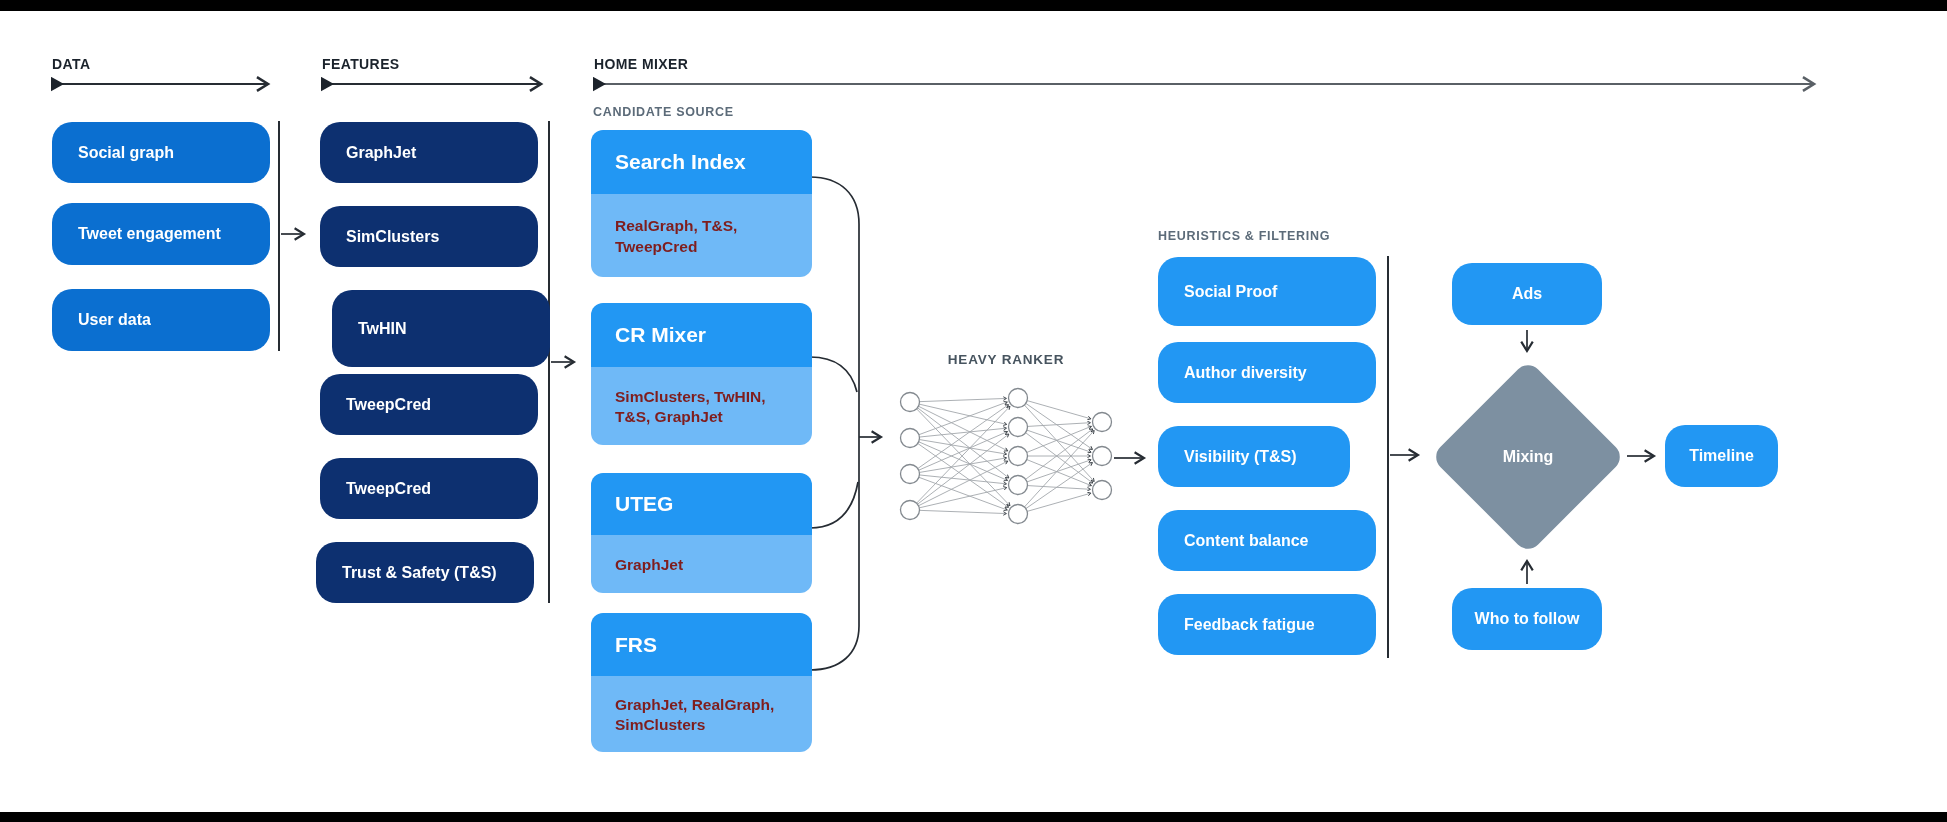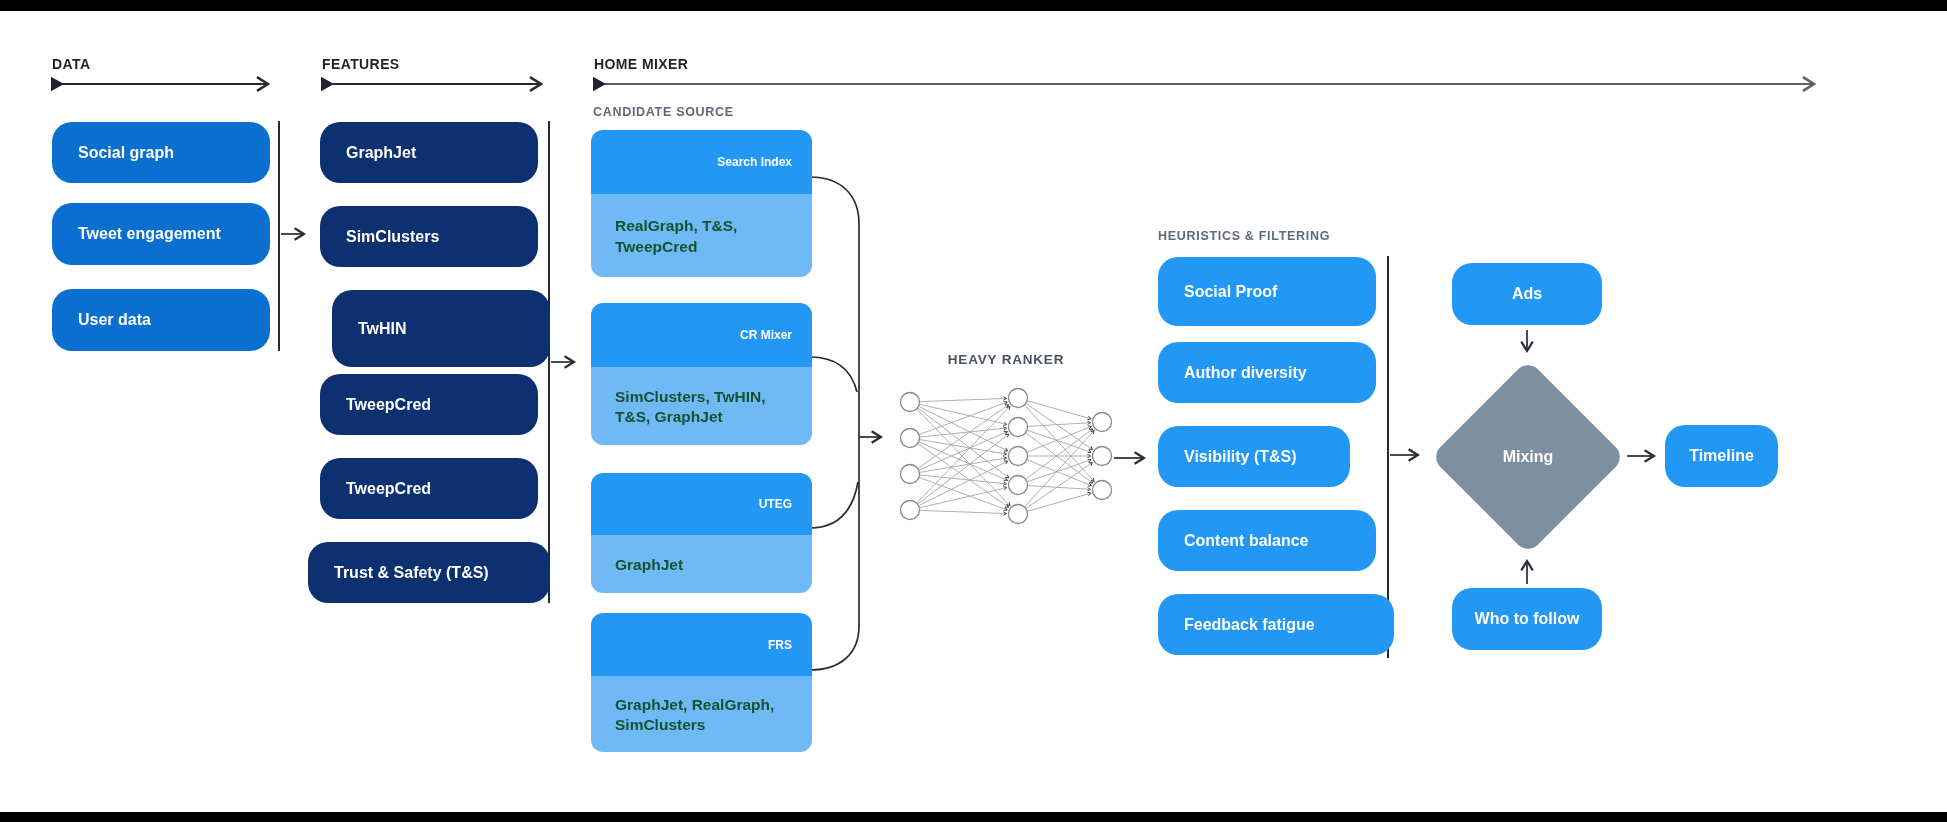--- a/index.html
+++ b/index.html
@@ -15,22 +15,22 @@
   .sub-label{position:absolute;font-size:12.5px;font-weight:600;letter-spacing:.7px;color:var(--label-gray,#5c6b79);white-space:nowrap;}
   .ranker-label{position:absolute;left:926px;top:352px;width:160px;text-align:center;font-size:13.5px;font-weight:600;letter-spacing:.8px;color:var(--ranker-label,#47545f);}
 
   .box{position:absolute;display:flex;align-items:center;border-radius:20px;color:#fff;font-size:16px;font-weight:600;padding:0 20px 0 26px;box-sizing:border-box;line-height:1.25;}
   .box.center{justify-content:center;padding:12px 8px;text-align:center;}
   .box.blue{background:var(--box-blue,#0b6fd0);}
   .box.navy{background:var(--box-navy,#0d3070);}
   .box.bright{background:var(--box-bright,#2297f3);}
 
   .cs-group{position:absolute;width:221px;border-radius:12px;overflow:hidden;}
-  .cs-head{display:flex;align-items:center;background:var(--box-bright,#2297f3);color:#fff;font-size:12px;font-weight:600;padding:0 20px 0 24px;box-sizing:border-box;justify-content:flex-end;}
-  .cs-sub{display:flex;align-items:center;background:var(--box-light,#6fb9f7);color:#14532d;font-size:15.5px;font-weight:600;padding:2px 22px 0 24px;box-sizing:border-box;line-height:1.3;}
+  .cs-head{display:flex;align-items:center;background:var(--box-bright,#2297f3);color:#fff;font-size:21px;font-weight:600;padding:0 14px 0 24px;box-sizing:border-box;}
+  .cs-sub{display:flex;align-items:center;background:var(--box-light,#6fb9f7);color:#7f1d1d;font-size:15.5px;font-weight:600;padding:2px 22px 0 24px;box-sizing:border-box;line-height:1.3;}
 
   .diamond{position:absolute;left:1459px;top:388px;width:138px;height:138px;background:var(--diamond-gray,#7d90a1);border-radius:14px;transform:rotate(45deg);}
   .diamond-label{position:absolute;left:1459px;top:388px;width:138px;height:138px;display:flex;align-items:center;justify-content:center;color:#fff;font-size:16px;font-weight:600;}
 
   .ln{fill:none;stroke:var(--line-dark,#262c33);stroke-width:1.7;}
   .ln.thick{stroke-width:2;}
   .ln.gray{stroke:var(--line-gray,#5a6066);}
   .nn-edge{stroke:#a3a7ac;stroke-width:.9;fill:none;}
   .nn-node{fill:#fff;stroke:#83898f;stroke-width:1.3;}
 </style>
@@ -157,21 +157,21 @@
     </div>
   <div class="box navy" style="left:332px;top:290px;width:218px;height:77px">
       <span>TwHIN</span>
     </div>
   <div class="box navy" style="left:320px;top:374px;width:218px;height:61px">
       <span>TweepCred</span>
     </div>
   <div class="box navy" style="left:320px;top:458px;width:218px;height:61px">
       <span>TweepCred</span>
     </div>
-  <div class="box navy" style="left:308px;top:542px;width:242px;height:61px">
+  <div class="box navy" style="left:316px;top:542px;width:218px;height:61px">
       <span>Trust &amp; Safety (T&amp;S)</span>
     </div>
 
   <div class="cs-group" style="left:591px;top:130px">
     <div class="cs-head" style="height:64px">
         <span>Search Index</span>
       </div>
     <div class="cs-sub" style="height:83px">
         <span>RealGraph, T&amp;S, TweepCred</span>
       </div>
@@ -206,21 +206,21 @@
     </div>
   <div class="box bright" style="left:1158px;top:342px;width:218px;height:61px">
       <span>Author diversity</span>
     </div>
   <div class="box bright" style="left:1158px;top:426px;width:192px;height:61px">
       <span>Visibility (T&amp;S)</span>
     </div>
   <div class="box bright" style="left:1158px;top:510px;width:218px;height:61px">
       <span>Content balance</span>
     </div>
-  <div class="box bright" style="left:1158px;top:594px;width:236px;height:61px">
+  <div class="box bright" style="left:1158px;top:594px;width:218px;height:61px">
       <span>Feedback fatigue</span>
     </div>
 
   <div class="box bright center" style="left:1452px;top:263px;width:150px;height:62px">
       <span>Ads</span>
     </div>
   <div class="diamond"></div>
   <div class="diamond-label">Mixing</div>
   <div class="box bright center" style="left:1452px;top:588px;width:150px;height:62px">
       <span>Who to follow</span>

